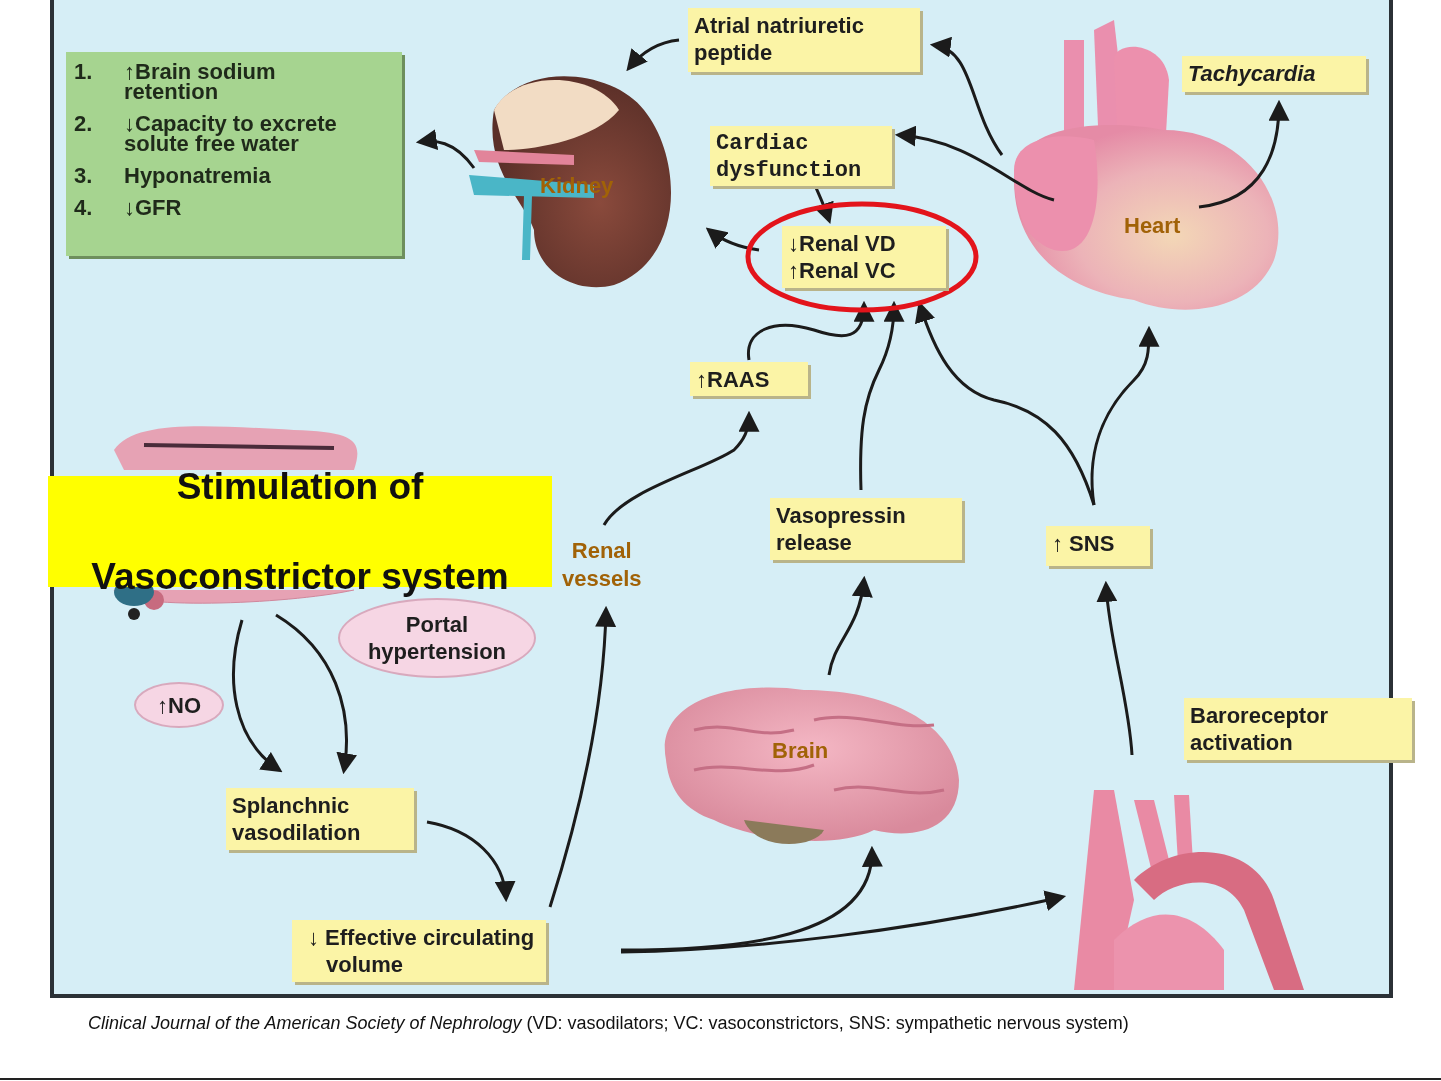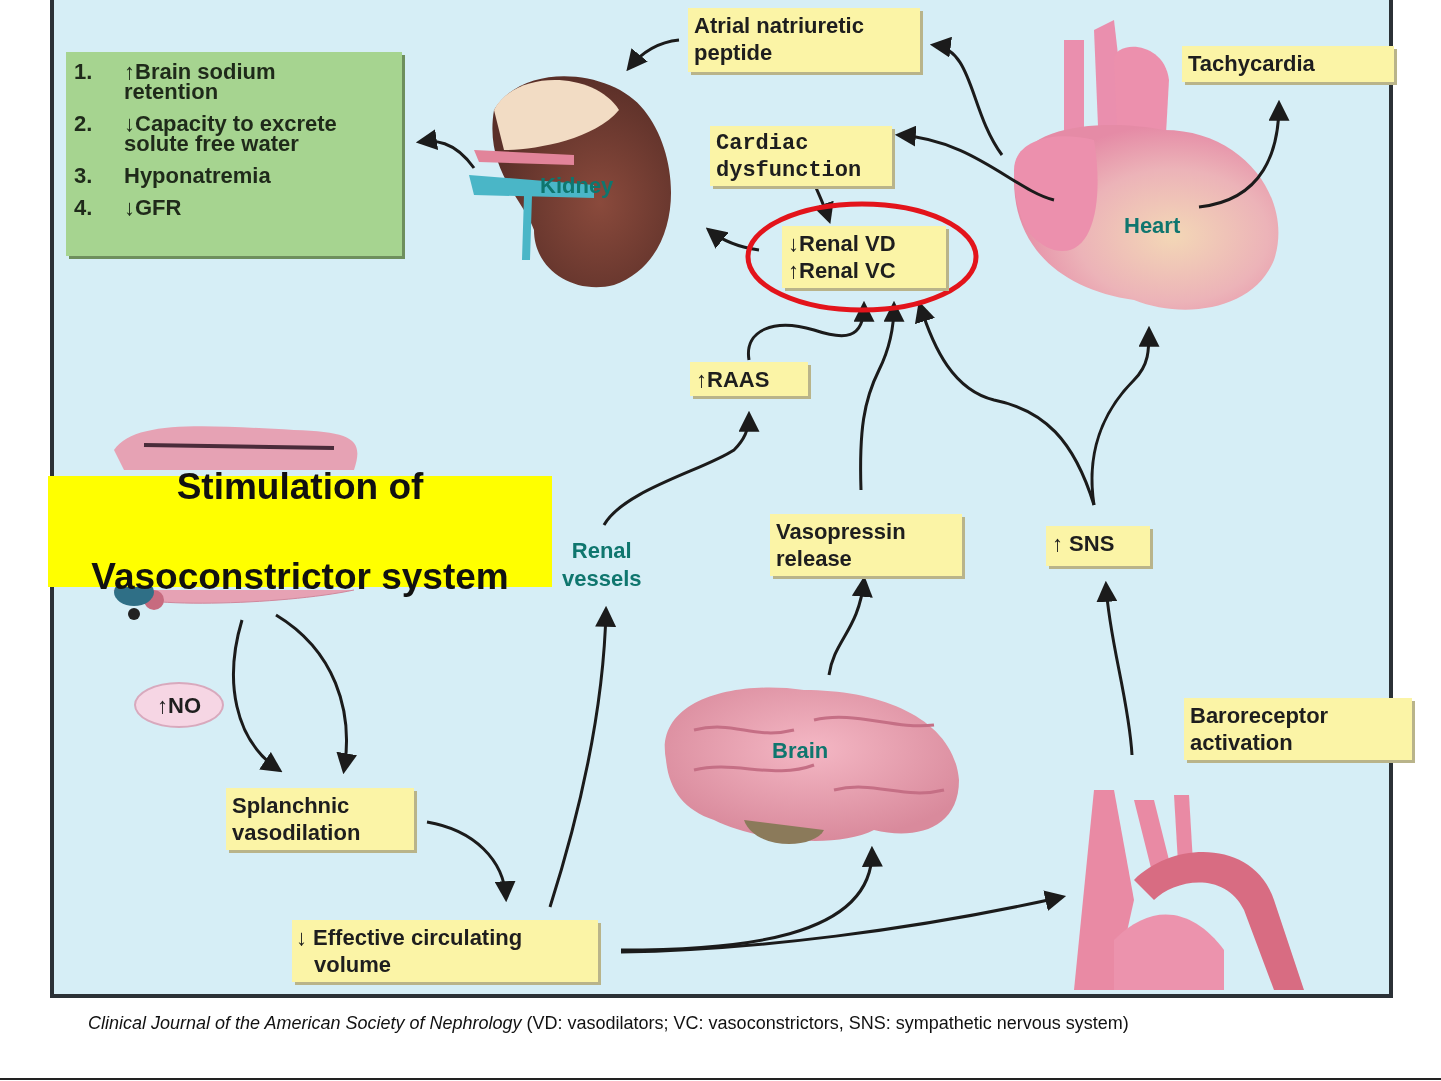--- a/index.html
+++ b/index.html
@@ -7,21 +7,21 @@
          font-family:"Liberation Sans", sans-serif; }
   #figure { position:absolute; left:50px; top:0; width:1343px; height:998px;
             background:#d6eef6; border-left:4px solid #2b3136; border-right:4px solid #2b3136;
             border-bottom:4px solid #2b3136; box-sizing:border-box; }
   .box { position:absolute; background:#fbf4a6; color:#1e1e1e; font-weight:bold;
          text-align:left; font-size:22px; line-height:27px; box-shadow:3px 3px 0 #b9b48a;
          padding:4px 6px; box-sizing:border-box; }
   .pinkoval { position:absolute; background:#f6d6e4; border:2px solid #d8a9bd; border-radius:50%;
               font-weight:bold; color:#1e1e1e; text-align:center; font-size:22px; line-height:27px;
               box-sizing:border-box; display:flex; flex-direction:column; justify-content:center; }
-  .organlabel { position:absolute; font-weight:bold; color:#0f766e; font-size:22px; }
+  .organlabel { position:absolute; font-weight:bold; color:#a16207; font-size:22px; }
   #green-box { position:absolute; left:12px; top:52px; width:336px; height:204px;
                background:#a6d490; box-shadow:3px 3px 0 #6e8f5d; padding:10px 8px; box-sizing:border-box;
                color:#1f2a1a; font-weight:bold; font-size:22px; line-height:20px; }
   #green-box .item { margin-bottom:12px; display:flex; }
   #green-box .num { width:50px; flex:none; }
   #yellow-banner { position:absolute; left:48px; top:476px; width:504px; height:111px;
                    background:#ffff00; color:#111; font-weight:bold; font-size:37px; line-height:48px;
                    text-align:center; display:flex; flex-direction:column; justify-content:center;gap:42px; }
   #caption { position:absolute; left:88px; top:1006px; width:1300px; font-size:18px; line-height:34px; color:#111; }
   #caption i { font-style:italic; }
@@ -134,54 +134,58 @@
     <div class="item">
       <span class="num">4.</span>
       <span><span>↓</span><span>GFR</span></span>
     </div>
   </div>
 
   <div class="box" style="left:634px;top:8px;width:232px;height:64px;">
     <div>Atrial natriuretic</div>
     <div>peptide</div>
   </div>
-  <div class="box" style="left:1128px;top:46px;width:212px;height:36px;line-height:27px;">
+  <div class="box" style="left:1128px;top:56px;width:184px;height:36px;line-height:27px;font-style:italic;">
     <div>Tachycardia</div>
   </div>
   <div class="box" style="left:656px;top:126px;width:182px;height:60px;font-family:Liberation Mono, monospace;">
     <div>Cardiac</div>
     <div>dysfunction</div>
   </div>
   <div class="box" style="left:728px;top:226px;width:164px;height:62px;">
     <div>↓Renal VD</div>
     <div>↑Renal VC</div>
   </div>
   <div class="box" style="left:636px;top:362px;width:118px;height:34px;">
     <div>↑RAAS</div>
   </div>
-  <div class="box" style="left:716px;top:514px;width:192px;height:62px;">
+  <div class="box" style="left:716px;top:498px;width:192px;height:62px;">
     <div>Vasopressin</div>
     <div>release</div>
   </div>
   <div class="box" style="left:992px;top:526px;width:104px;height:40px;">
     <div>↑ SNS</div>
   </div>
   <div class="box" style="left:1130px;top:698px;width:228px;height:62px;">
     <div>Baroreceptor</div>
     <div>activation</div>
   </div>
   <div class="box" style="left:172px;top:788px;width:188px;height:62px;">
     <div>Splanchnic</div>
     <div>vasodilation</div>
   </div>
-  <div class="box" style="left:238px;top:920px;width:306px;height:62px;text-align:left;padding-left:4px;">
+  <div class="box" style="left:238px;top:920px;width:254px;height:62px;text-align:left;padding-left:16px;">
     <div>↓ Effective circulating</div>
     <div style="padding-left:18px;">volume</div>
   </div>
 
+  <div class="pinkoval" style="left:284px;top:598px;width:198px;height:80px;">
+    <div>Portal</div>
+    <div>hypertension</div>
+  </div>
   <div class="pinkoval" style="left:80px;top:682px;width:90px;height:46px;">
     <div>↑NO</div>
   </div>
 
   <div class="organlabel" style="left:486px;top:173px;">Kidney</div>
   <div class="organlabel" style="left:1070px;top:213px;">Heart</div>
   <div class="organlabel" style="left:718px;top:738px;">Brain</div>
   <div class="organlabel" style="left:508px;top:537px;line-height:28px;text-align:center;">
     <div>Renal</div>
     <div>vessels</div>

